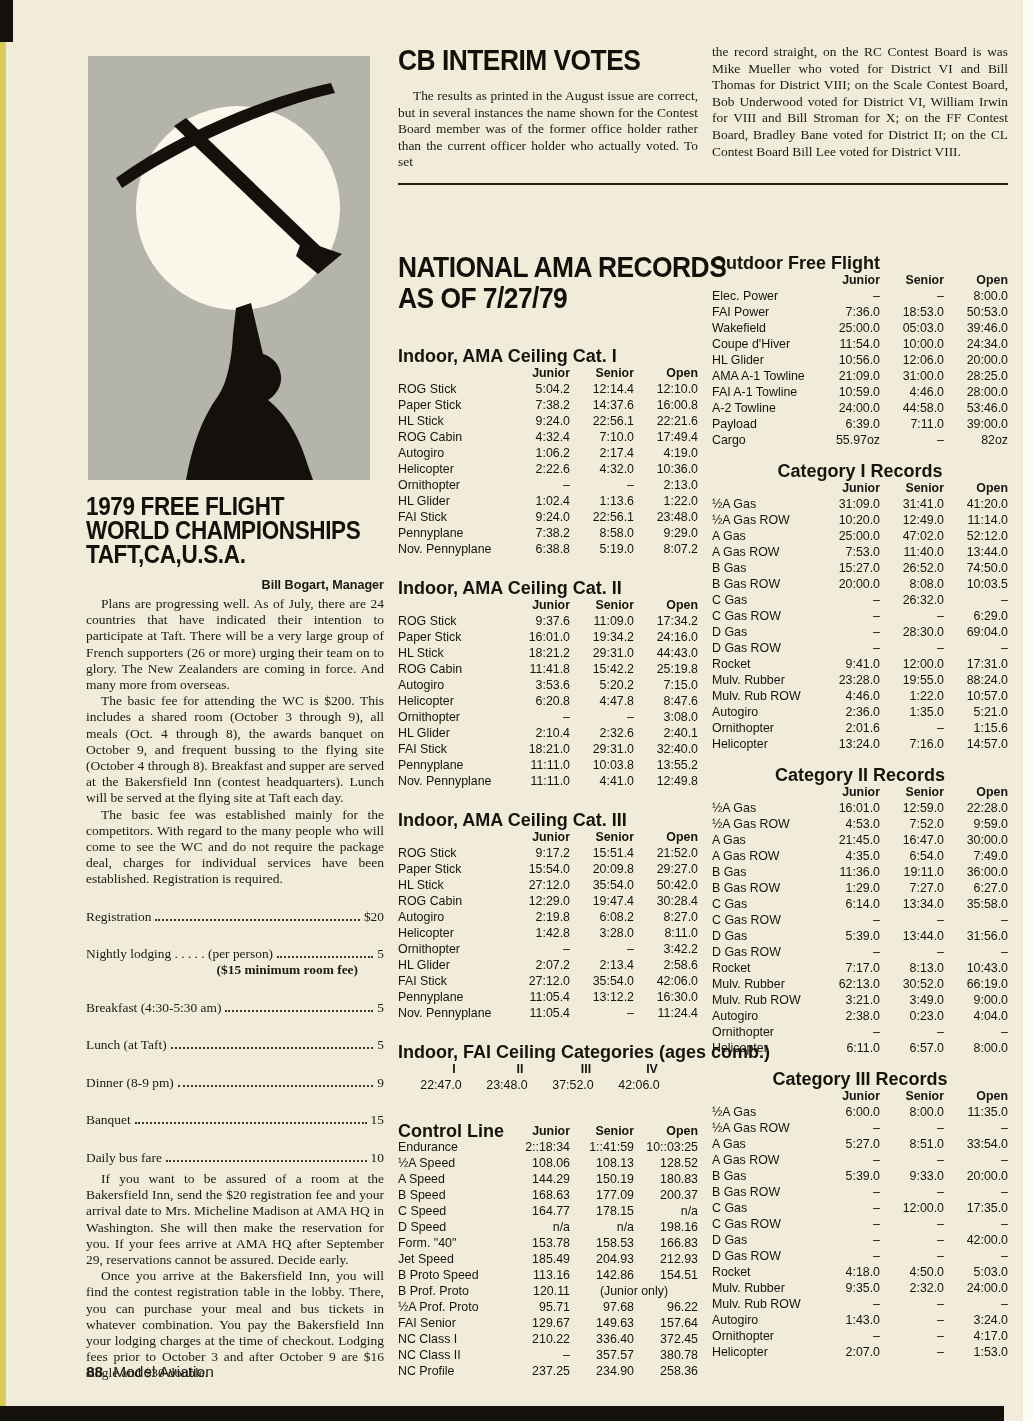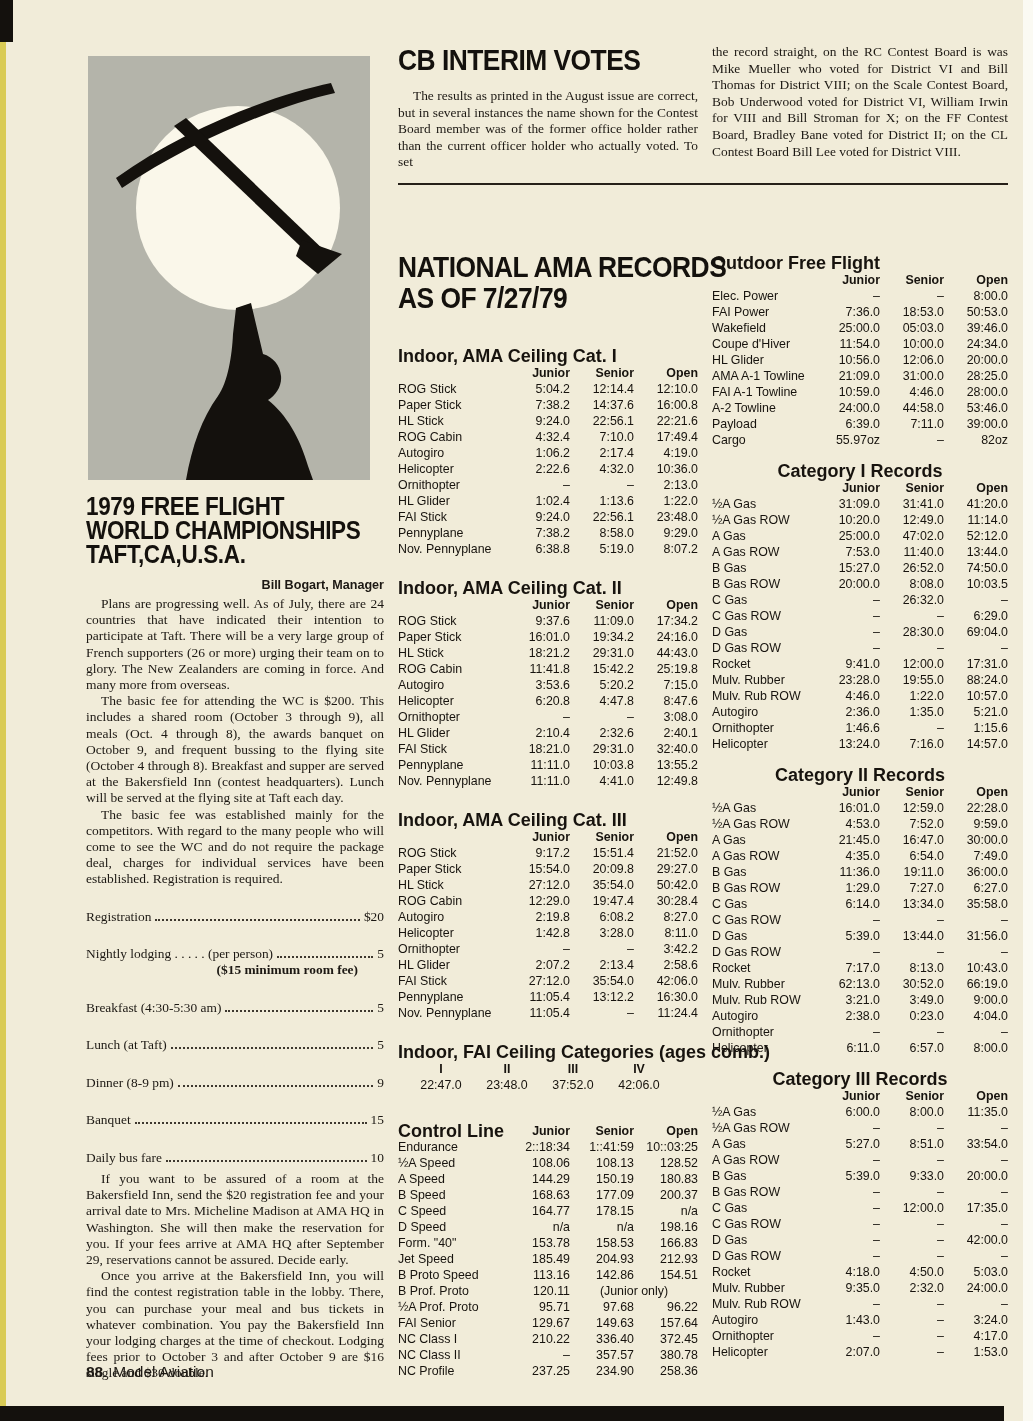--- a/index.html
+++ b/index.html
@@ -52,21 +52,21 @@
   .records-title .big-head{line-height:31px;}
 
   
   .rtable{margin-top:23px;font-size:12.4px;line-height:16px;color:#17130e;}
   .mid-col .rtable.first{margin-top:35px;}
   .right-col .rtable.first{margin-top:0;}
   .right-col .rtable{margin-top:15px;}
   .rtable.cl{margin-top:30px;}
   .ttitle{font-weight:bold;font-size:18px;margin-bottom:1px;white-space:nowrap;}
   .ttitle.center{text-align:center;}
-  .thead{display:flex;font-weight:bold;}
+  .thead{display:flex;font-weight:bold;justify-content:center;}
   .tlabel{flex:1;white-space:nowrap;overflow:hidden;}
   .ttitle-inline{font-weight:bold;font-size:18px;}
   .tcell{flex:0 0 64px;width:64px;text-align:right;white-space:nowrap;}
   .spanw2{flex:0 0 128px;width:128px;text-align:center;}
   .trow{display:flex;}
   .cols4 .tlabel{flex:0 0 10px;width:10px;}
   .cols4 .tcell{flex:0 0 66px;width:66px;text-align:center;}
 </style>
 </head>
 <body>
@@ -689,21 +689,21 @@
                 <span class="tcell">10:57.0</span>
               </div>
               <div class="trow">
                 <span class="tlabel">Autogiro</span>
                 <span class="tcell">2:36.0</span>
                 <span class="tcell">1:35.0</span>
                 <span class="tcell">5:21.0</span>
               </div>
               <div class="trow">
                 <span class="tlabel">Ornithopter</span>
-                <span class="tcell">1:46.6</span>
+                <span class="tcell">2:01.6</span>
                 <span class="tcell">–</span>
                 <span class="tcell">1:15.6</span>
               </div>
               <div class="trow">
                 <span class="tlabel">Helicopter</span>
                 <span class="tcell">13:24.0</span>
                 <span class="tcell">7:16.0</span>
                 <span class="tcell">14:57.0</span>
               </div>
             </div>

